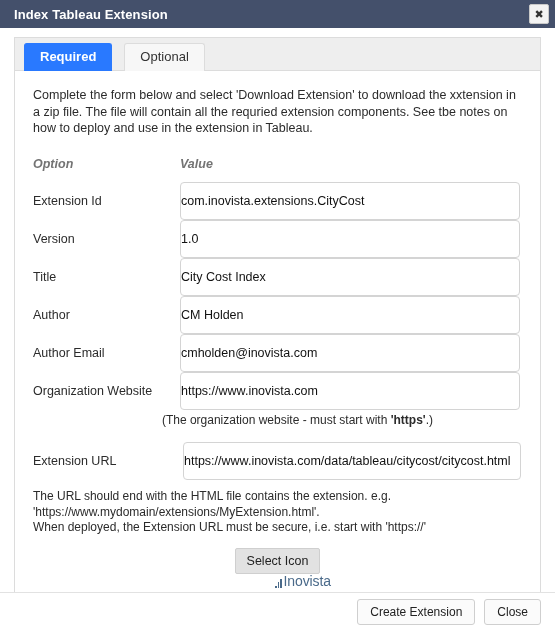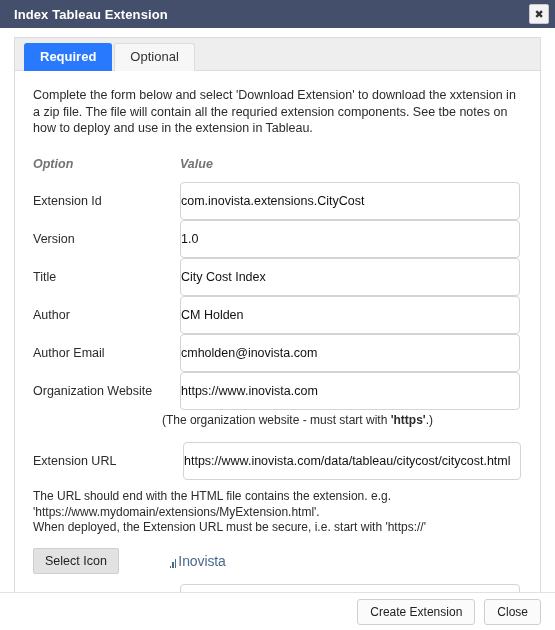--- a/index.html
+++ b/index.html
@@ -99,21 +99,21 @@
     line-height: 16px;
     position: relative;
     top: 1px;
   }
   .tab.active {
     background: #2979ff;
     border-color: #2979ff;
     color: #ffffff;
     font-weight: bold;
   }
-  .tab + .tab { margin-left: 2px; text-align: right; }
+  .tab + .tab { margin-left: 12px; text-align: right; }
 
   
   .panel-content {
     padding: 16px 18px 0 18px;
   }
 
   .intro {
     font-size: 12.5px;
     color: #2b2b2b;
     line-height: 16.5px;
@@ -172,20 +172,21 @@
   }
   .note-left {
     margin: 9px 0 12px 0;
   }
 
   
   .icon-row {
     display: flex;
     align-items: center;
     margin: 0 0 10px 0;
+    flex-direction: column;
   }
   .select-icon-btn {
     background: #e2e2e2;
     border: 1px solid #cfcfcf;
     border-radius: 2px;
     font-family: "Liberation Sans", sans-serif;
     font-size: 12.5px;
     color: #222;
     padding: 5px 11px;
     cursor: pointer;

